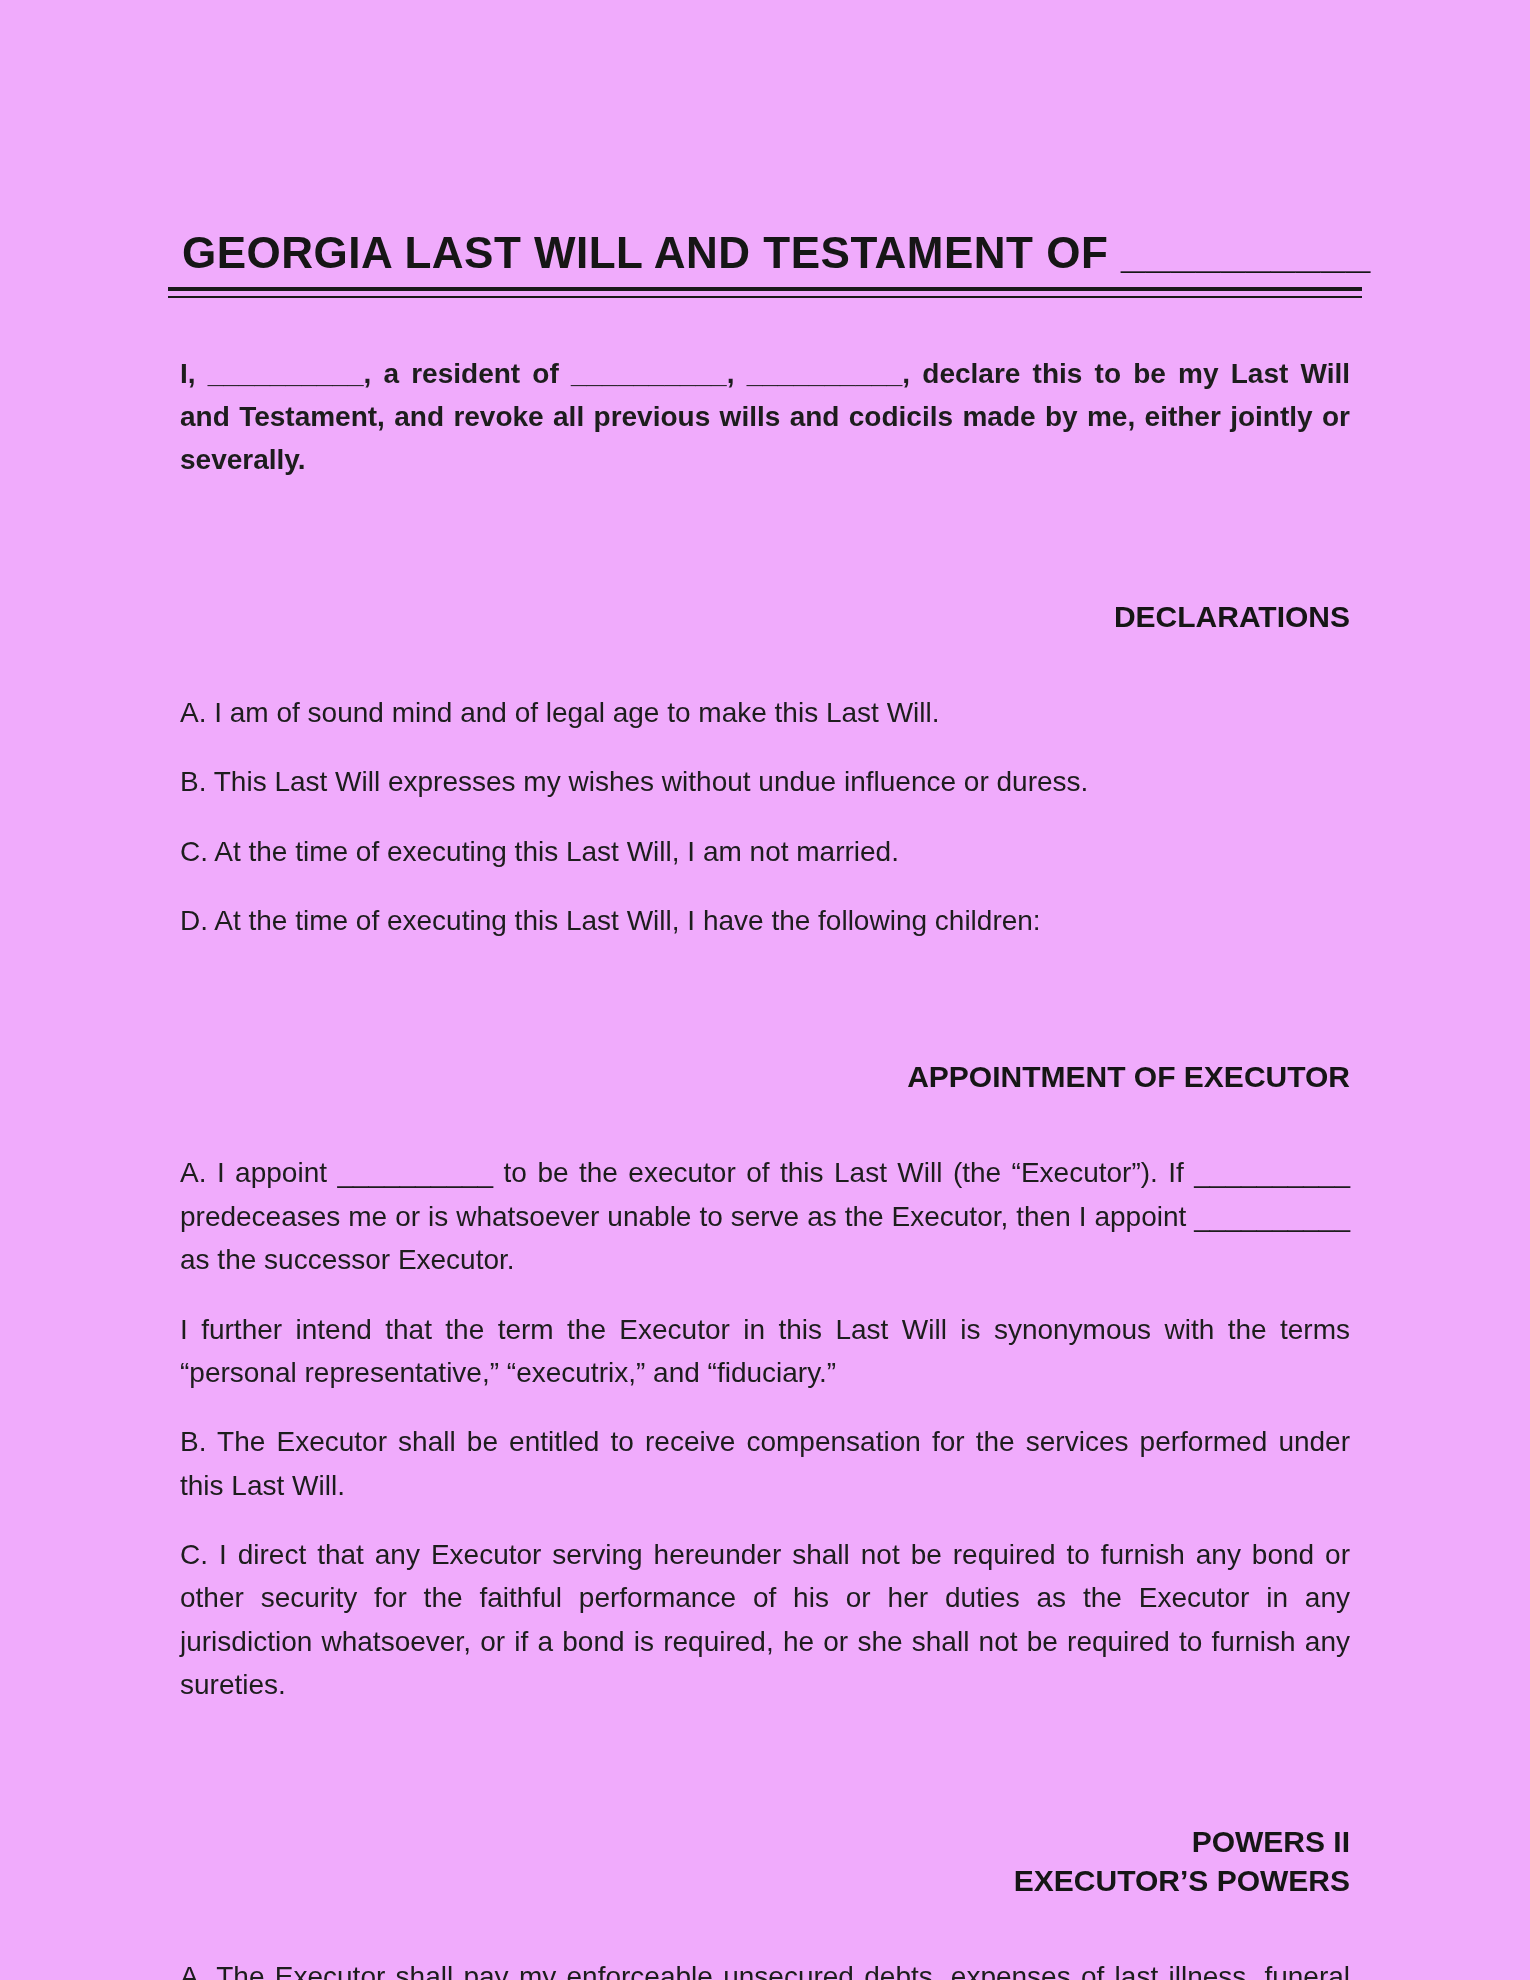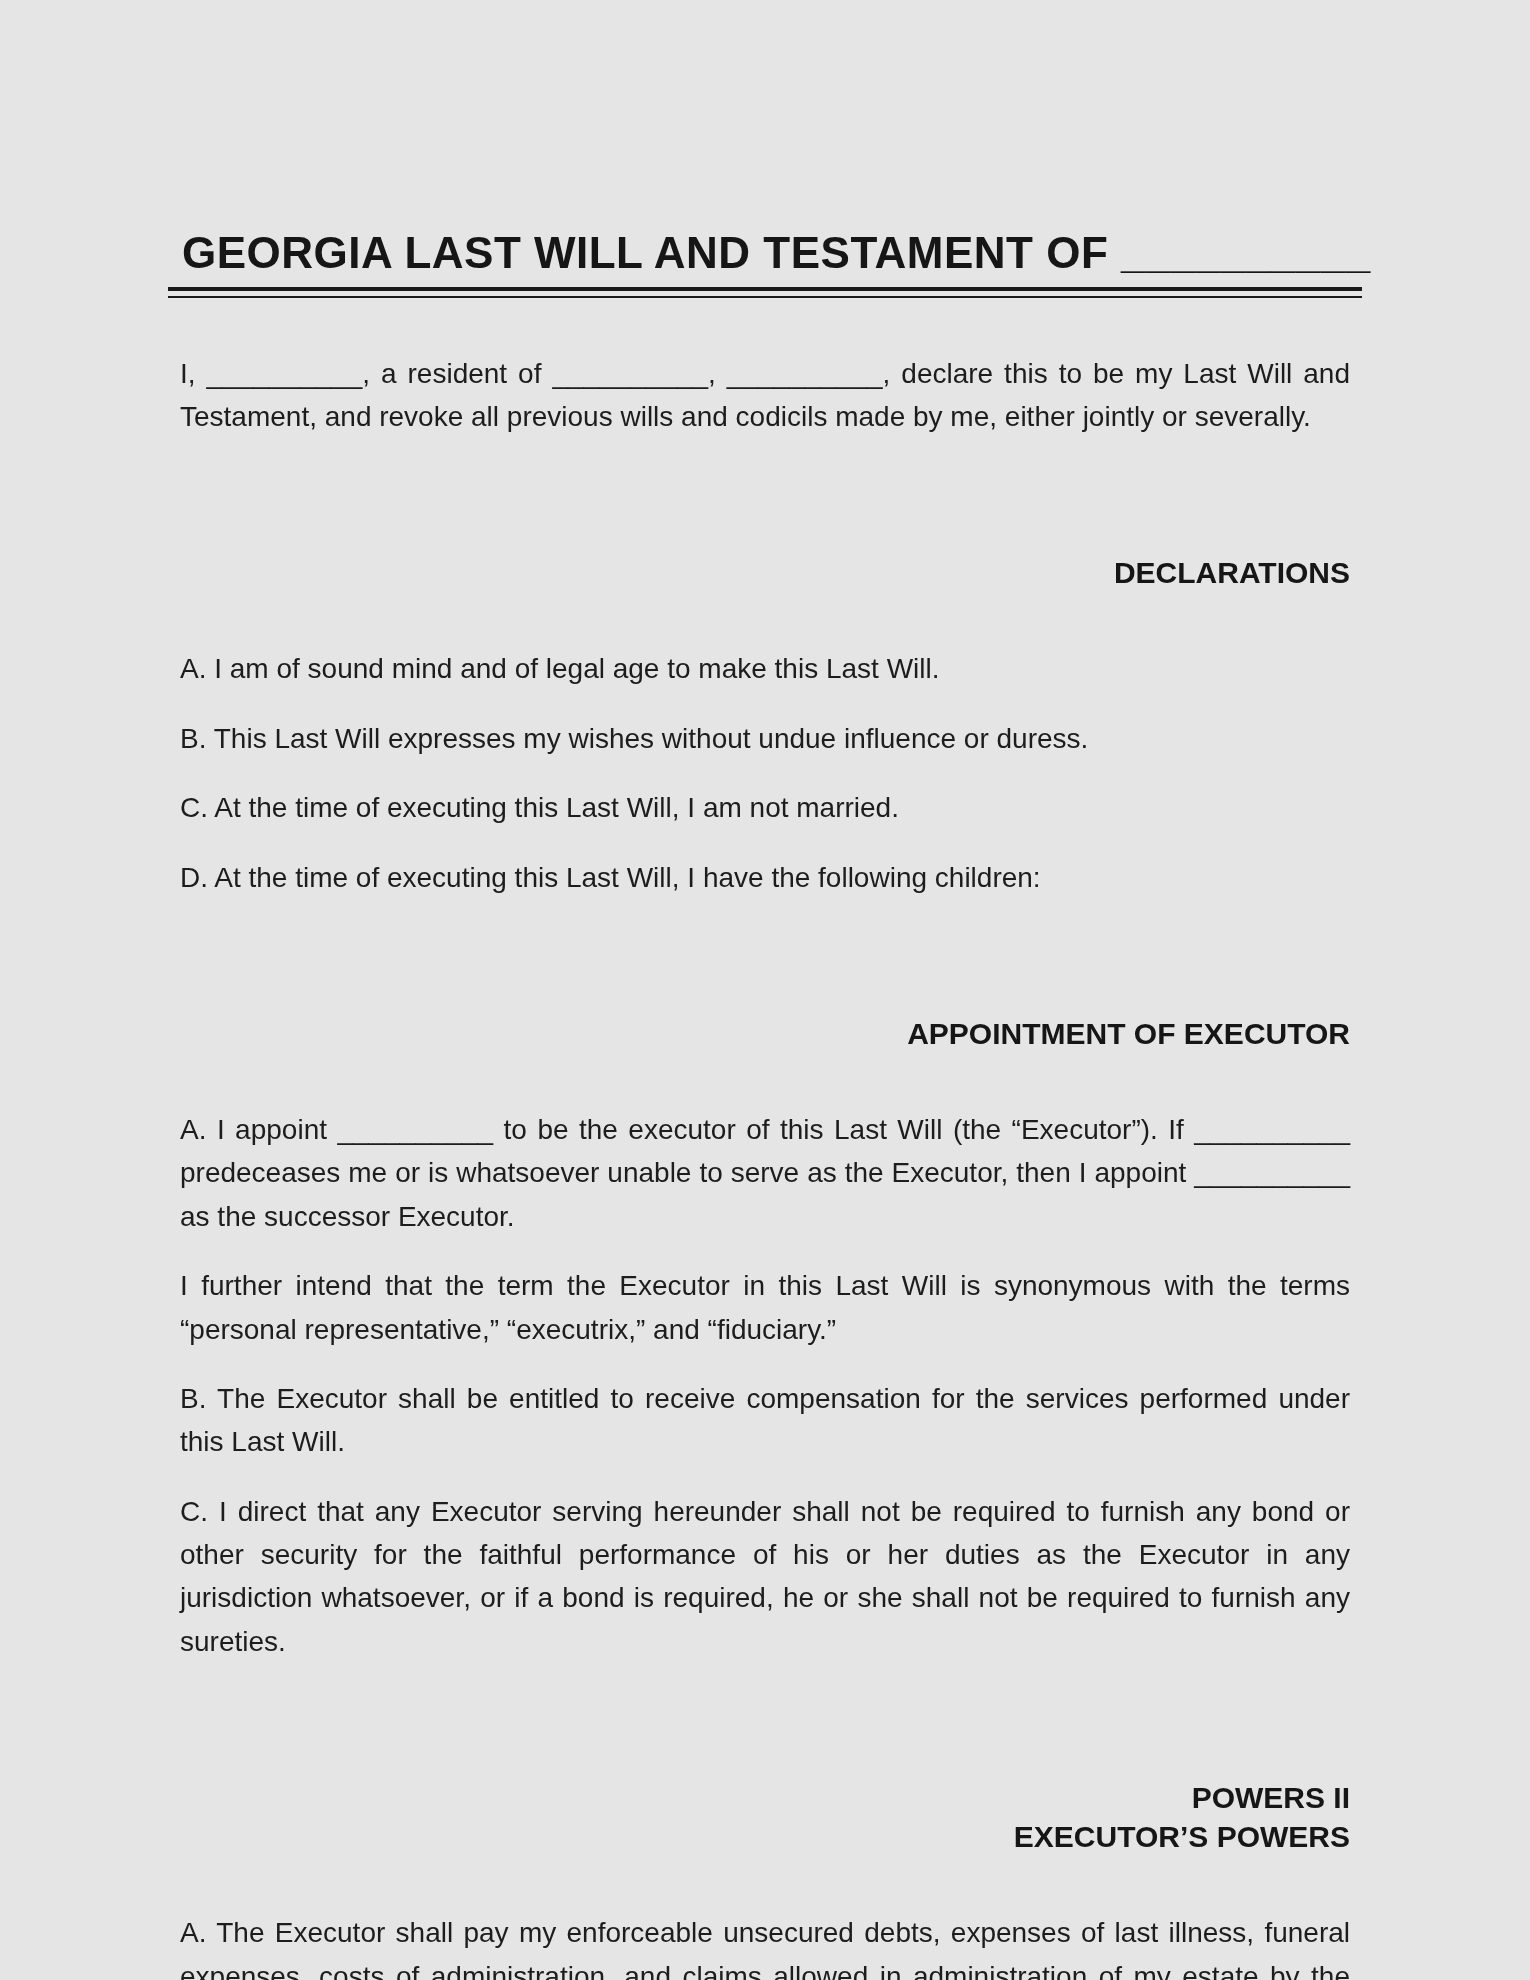--- a/index.html
+++ b/index.html
@@ -11,21 +11,21 @@
     width: 1530px;
     height: 1980px;
     font-family: "Liberation Sans", sans-serif;
     color: #1d1d1d;
   }
   .page {
     box-sizing: border-box;
     width: 1530px;
     height: 1980px;
     padding: 228px 180px 0 180px;
-    background: #e5e5e5;
+    background: #f0abfc;
     overflow: hidden;
   }
   .title-block {
     margin: 0 -12px 0 -12px;
   }
   h1.doc-title {
     margin: 0;
     padding: 0 0 0 14px;
     font-size: 44px;
     line-height: 1.15;
@@ -42,20 +42,21 @@
   }
   p.body-par {
     margin: 0 0 26px 0;
     font-size: 28px;
     line-height: 1.55;
     text-align: justify;
   }
   p.intro {
     margin-top: 54px;
     margin-bottom: 16px;
+    font-weight: bold;
   }
   .section-heading {
     margin: 115px 0 55px 0;
     text-align: right;
     font-weight: bold;
     font-size: 30px;
     line-height: 1.3;
     color: #161616;
   }
   .section-heading .line {

